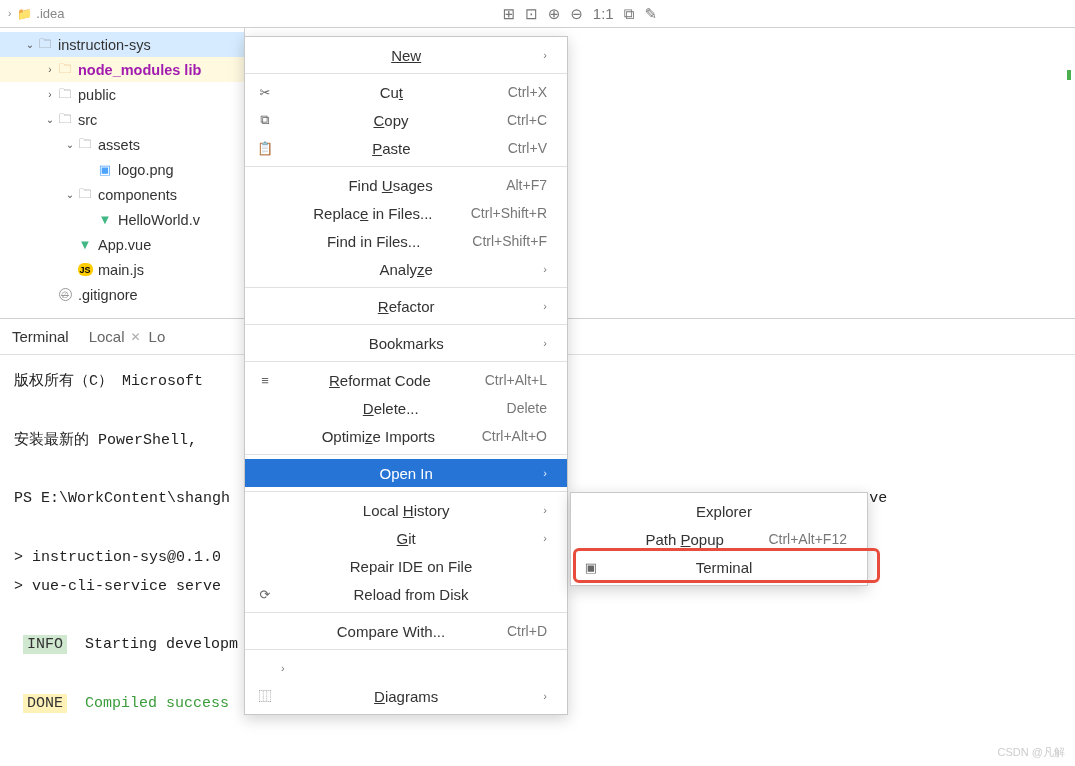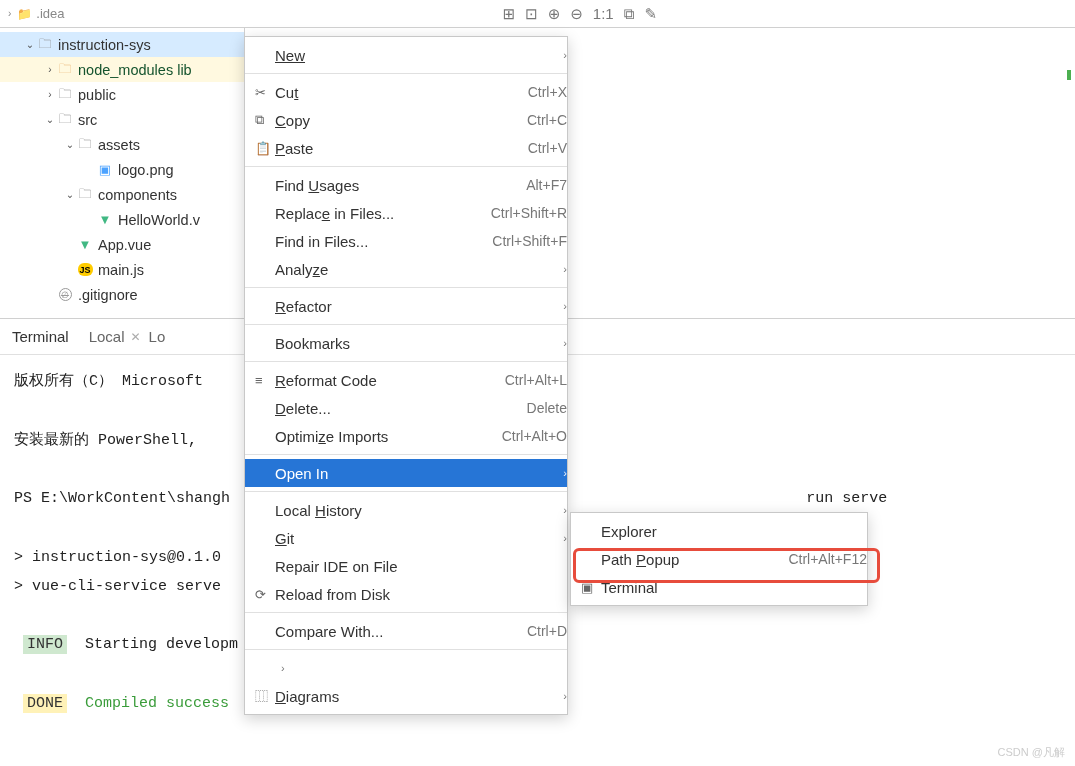--- a/index.html
+++ b/index.html
@@ -51,21 +51,21 @@
     .tree-row .sp { display:inline-block; }
     .chevron { width: 12px; display:inline-block; font-size:10px; color:#555; text-align:center;}
     .chevron.empty { color: transparent; }
     .ficon { width:18px; display:inline-flex; justify-content:center; margin-right:4px; font-size:13px;}
     .folder { color:#888; }
     .folder-orange { color:#eab676; }
     .file-img { color:#4da3ff; }
     .file-vue { color:#41b883; }
     .file-js { background:#ffcc00; color:#000; font-size:9px; font-weight:bold; width:15px; height:13px; display:inline-flex; align-items:center; justify-content:center; border-radius:6px;}
     .file-ign { color:#999; border:1.5px solid #999; border-radius:50%; width:13px; height:13px; font-size:9px; display:inline-flex; align-items:center; justify-content:center; text-decoration:line-through;}
-    .dim { color:#14532d; }
+    .dim { color:#a21caf;font-weight:bold; }
     .editor-area {
       flex: 1;
       background: #fff;
       position: relative;
     }
     .green-gutter {
       position:absolute; right:4px; top:42px; width:4px; height:10px; background:#4caf50;
     }
     .terminal-panel {
       border-top: 1px solid #d0d0d0;
@@ -103,22 +103,23 @@
       border: 1px solid #c8c8c8;
       box-shadow: 0 4px 14px rgba(0,0,0,0.18);
       padding: 4px 0;
       font-size: 15px;
       z-index: 10;
     }
     .menu-item {
       display:flex;
       align-items:center;
       height: 28px;
-      padding: 0 0 0 10px;
+      padding: 0 20px 0 10px;
       cursor: pointer;
+      text-align: center;
     }
     .menu-item .micon { width:20px; color:#666; font-size:13px; }
     .menu-item .mlabel { flex:1; }
     .menu-item .mshort { color:#777; font-size:14px; }
     .menu-item .marrow { color:#777; font-size:11px; margin-left:6px;}
     .menu-item.selected { background:#2675d6; color:#fff; }
     .menu-item.selected .mshort, .menu-item.selected .marrow { color:#eaf2fc; }
     .menu-sep { height:1px; background:#e0e0e0; margin:4px 0; }
     .u { text-decoration: underline; }
 
@@ -126,21 +127,20 @@
       position:absolute;
       top: 492px;
       left: 570px;
       width: 298px;
       background:#fff;
       border:1px solid #c8c8c8;
       box-shadow: 0 4px 14px rgba(0,0,0,0.18);
       padding: 4px 0;
       font-size:15px;
       z-index: 11;
-      margin-top: 20px;
     }
     .hl-box {
       position:absolute;
       border: 3px solid #e74c3c;
       border-radius: 6px;
       pointer-events:none;
       z-index: 12;
     }
     .watermark {
       position:absolute; right:10px; bottom:6px; font-size:11px; color:#ccc;

